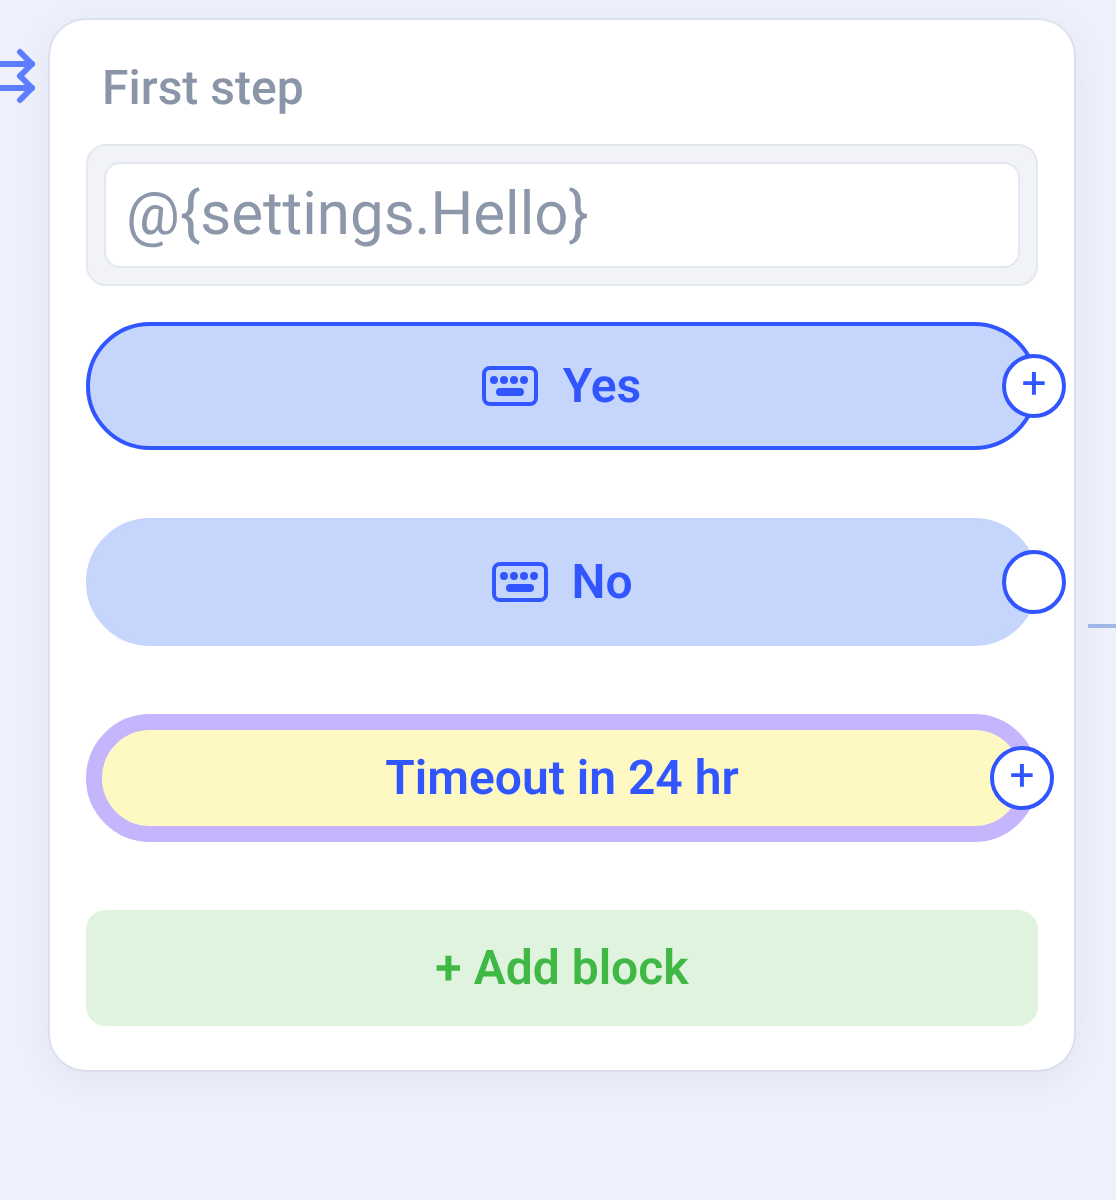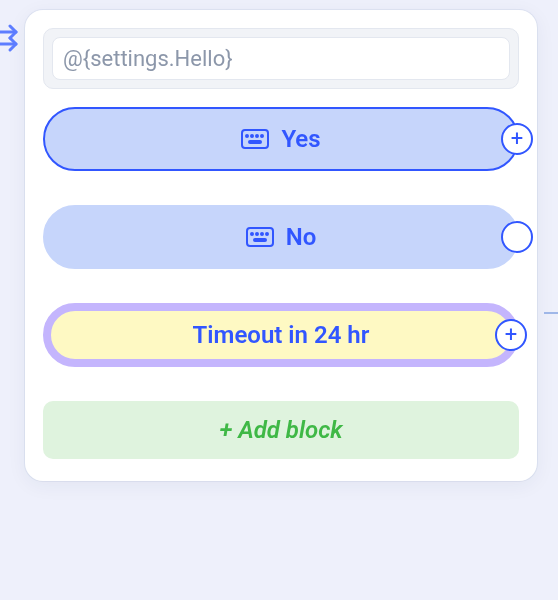--- a/index.html
+++ b/index.html
@@ -64,21 +64,21 @@
   .send-header .icon {
     display: inline-flex;
     width: 24px; height: 22px;
     color: #8a95a8;
   }
   .send-value {
     background: #ffffff;
     border: 1px solid #e3e7ef;
     border-radius: 8px;
     padding: 8px 10px;
-    font-size: 22px;
+    font-size: 30px;
     color: #8c97aa;
   }
   .option-row {
     position: relative;
     height: 64px;
     border-radius: 32px;
     display: flex;
     align-items: center;
     justify-content: center;
     gap: 12px;
@@ -130,38 +130,38 @@
     background: #dff3de;
     border-radius: 10px;
     height: 58px;
     display: flex;
     align-items: center;
     justify-content: center;
     font-size: 24px;
     font-weight: 600;
     color: #3fb846;
     cursor: pointer;
-    font-style: italic;
   }
 </style>
 </head>
 <body>
 
 <div class="arrow-in">
   <svg viewBox="0 0 30 30" fill="none" stroke="#5d7dff" stroke-width="3" stroke-linecap="round" stroke-linejoin="round">
     <path d="M2 8 L18 8"></path>
     <path d="M12 2 L18 8 L12 14"></path>
     <path d="M2 20 L18 20"></path>
     <path d="M12 14 L18 20 L12 26"></path>
   </svg>
 </div>
 
 <div class="line-out"></div>
 
 <div class="card">
+  <div class="card-title">First step</div>
 
   <div class="send-block">
     <div class="send-value">@{settings.Hello}</div>
   </div>
 
   <div class="option-row selected">
     <span class="kbd-icon">
       <svg viewBox="0 0 28 20" fill="none" stroke="currentColor" stroke-width="2">
         <rect x="1" y="1" width="26" height="18" rx="3"></rect>
         <circle cx="6" cy="7" r="1" fill="currentColor"></circle>

